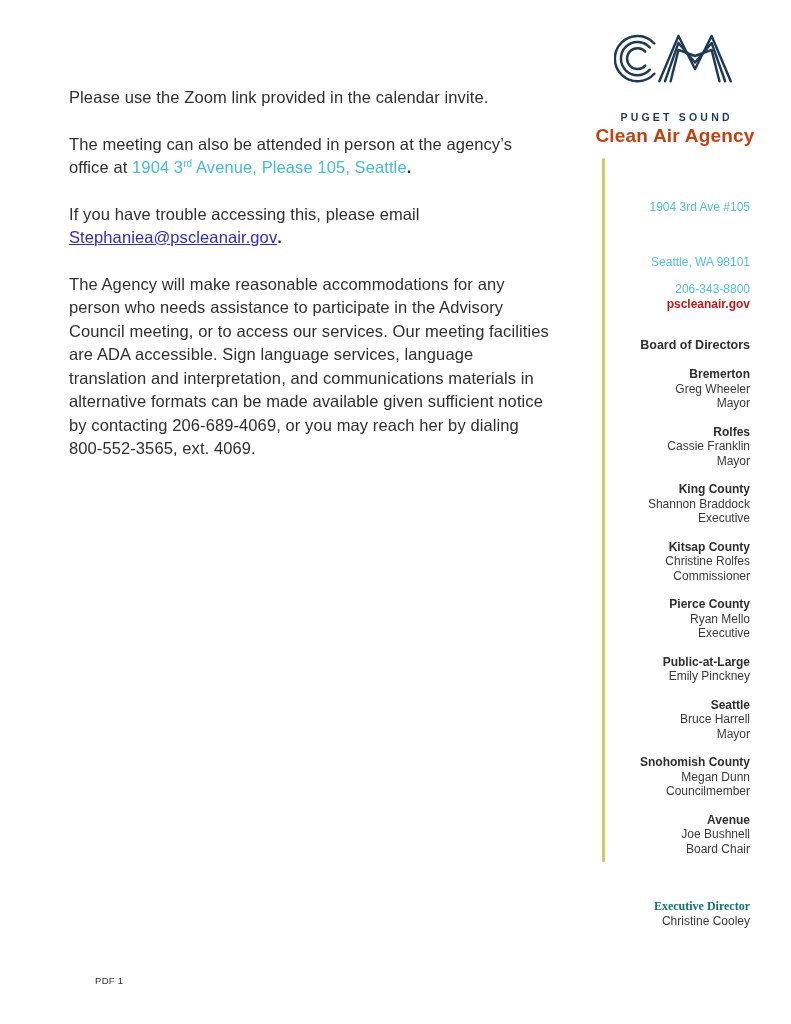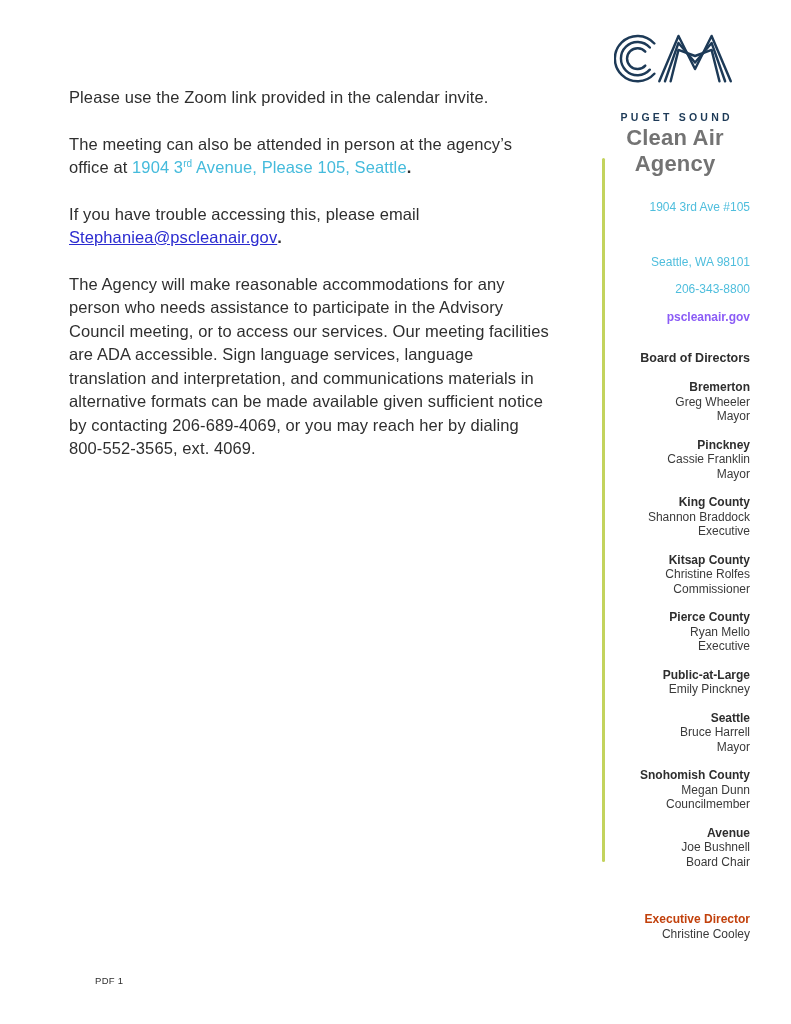--- a/index.html
+++ b/index.html
@@ -24,39 +24,39 @@
   a.email-link{color:#2b2bd0;text-decoration:underline;cursor:pointer;}
   .dark-dot{color:#2f2f2f;font-weight:bold;}
   
   .logo-wrap{position:absolute;left:585px;top:24px;width:180px;text-align:center;}
   .logo-svg{display:block;margin:0 auto;width:122px;height:64px;}
   .logo-top{
     margin-top:23px;font-size:10.5px;font-weight:bold;letter-spacing:3.2px;
     color:#1d3a57;text-indent:3.2px;
   }
   .logo-name{
-    margin-top:2px;font-size:22px;font-weight:bold;color:#737373;letter-spacing:0.2px;
+    margin-top:2px;font-size:19px;font-weight:bold;color:#c2410c;letter-spacing:0.2px;
   }
   
   .side-line{
     position:absolute;left:602px;top:158px;width:2.5px;height:704px;
     background:#c3d35d;border-radius:2px;
   }
   .side-col{
     position:absolute;left:600px;top:160px;width:150px;
     text-align:right;font-size:12px;line-height:15px;color:#3a3a3a;
   }
   .side-addr{color:#4fbedd;margin-top:40px;}
   .side-phone{margin-top:12px;color:#4fbedd;}
-  .side-site{margin-top:13px;font-weight:bold;color:#8b5cf6;cursor:pointer;}
+  .side-site{font-weight:bold;color:#b91c1c;cursor:pointer;}
   .side-heading{margin-top:26px;font-weight:bold;font-size:12.5px;color:#2e2e2e;}
   .board-group{margin-top:14px;line-height:14.5px;}
   .board-group .city{font-weight:bold;color:#2e2e2e;}
   .exec-group{margin-top:43px;line-height:14.5px;}
-  .exec-group .city{font-weight:bold;color:#c2410c;}
+  .exec-group .city{font-weight:bold;color:#0f766e;font-family:Liberation Serif, serif;}
   
   .footer{
     position:absolute;left:95px;top:975px;font-size:9.5px;color:#2e2e2e;
     letter-spacing:0.3px;
   }
 </style>
 </head>
 <body>
 
 <div class="page">
@@ -94,21 +94,21 @@
     <div class="side-site">pscleanair.gov</div>
 
     <div class="side-heading">Board of Directors</div>
 
     <div class="board-group">
       <div class="city">Bremerton</div>
       <div class="name">Greg Wheeler</div>
       <div class="title">Mayor</div>
     </div>
     <div class="board-group">
-      <div class="city">Pinckney</div>
+      <div class="city">Rolfes</div>
       <div class="name">Cassie Franklin</div>
       <div class="title">Mayor</div>
     </div>
     <div class="board-group">
       <div class="city">King County</div>
       <div class="name">Shannon Braddock</div>
       <div class="title">Executive</div>
     </div>
     <div class="board-group">
       <div class="city">Kitsap County</div>

